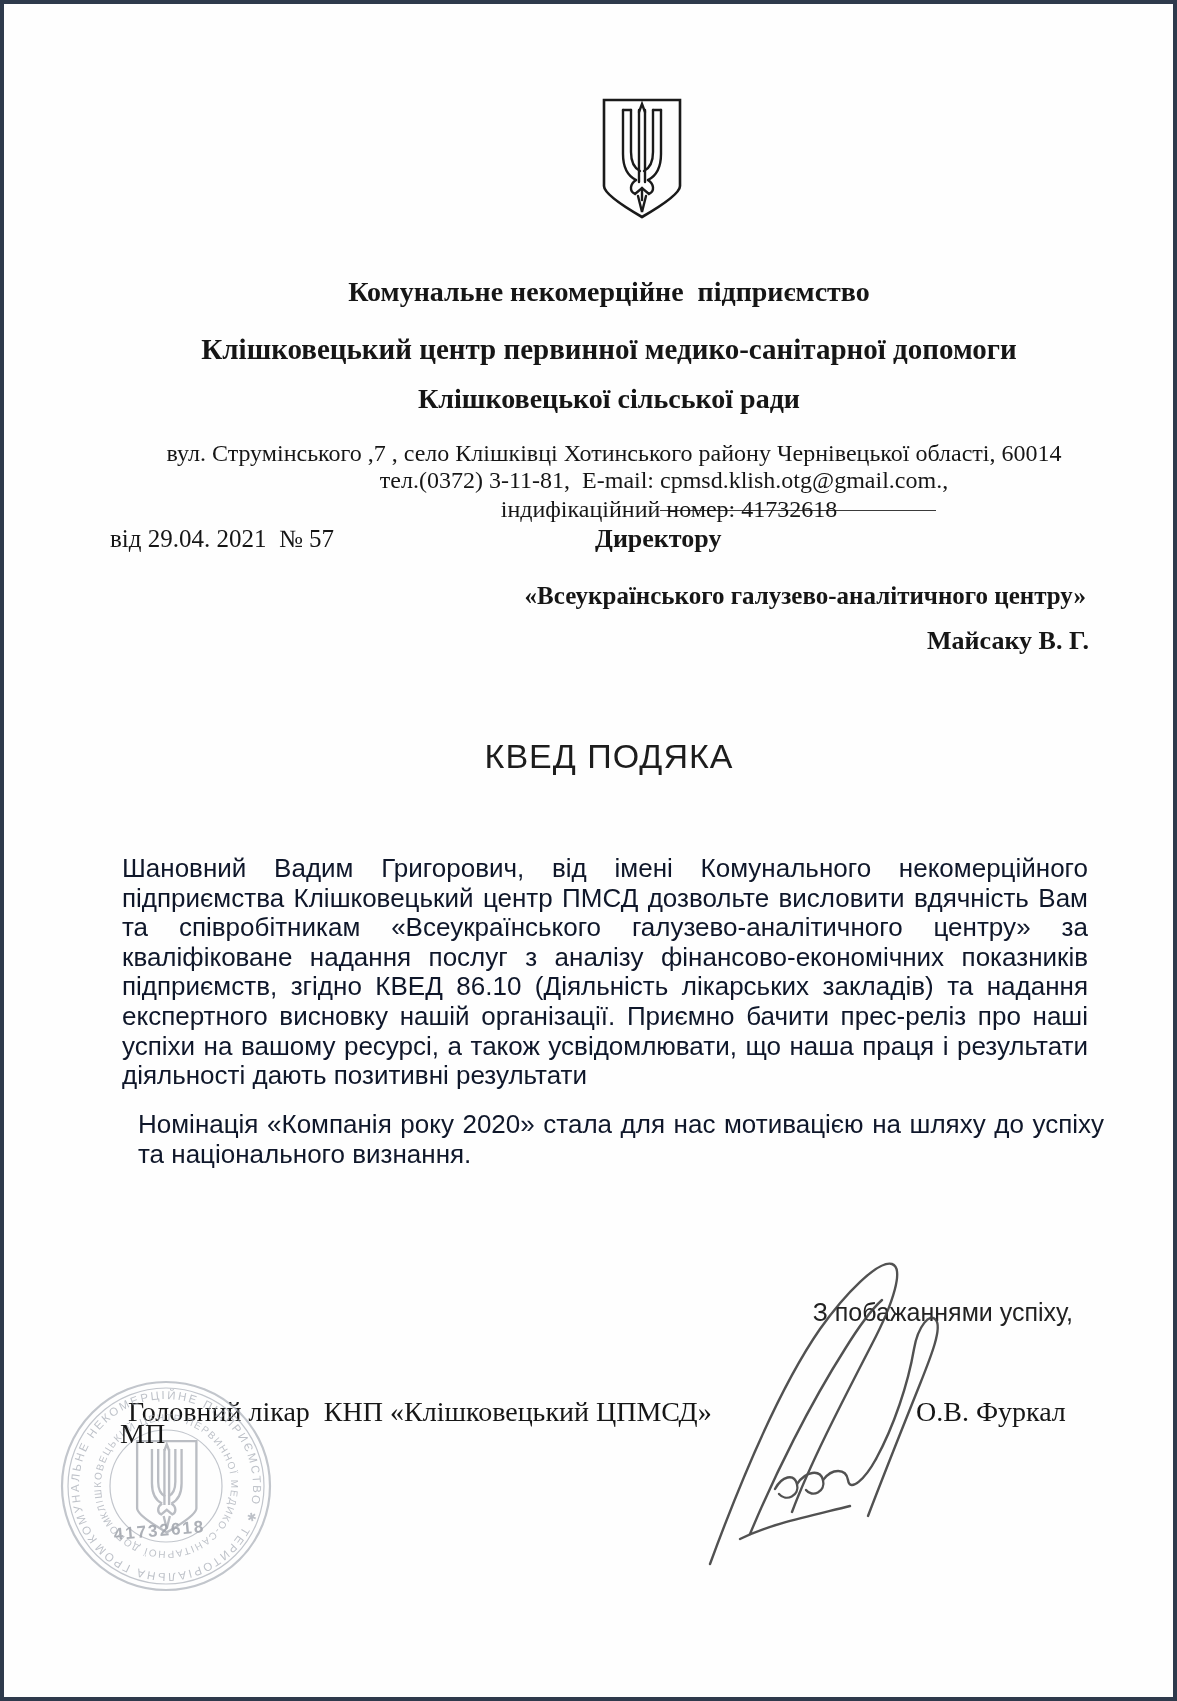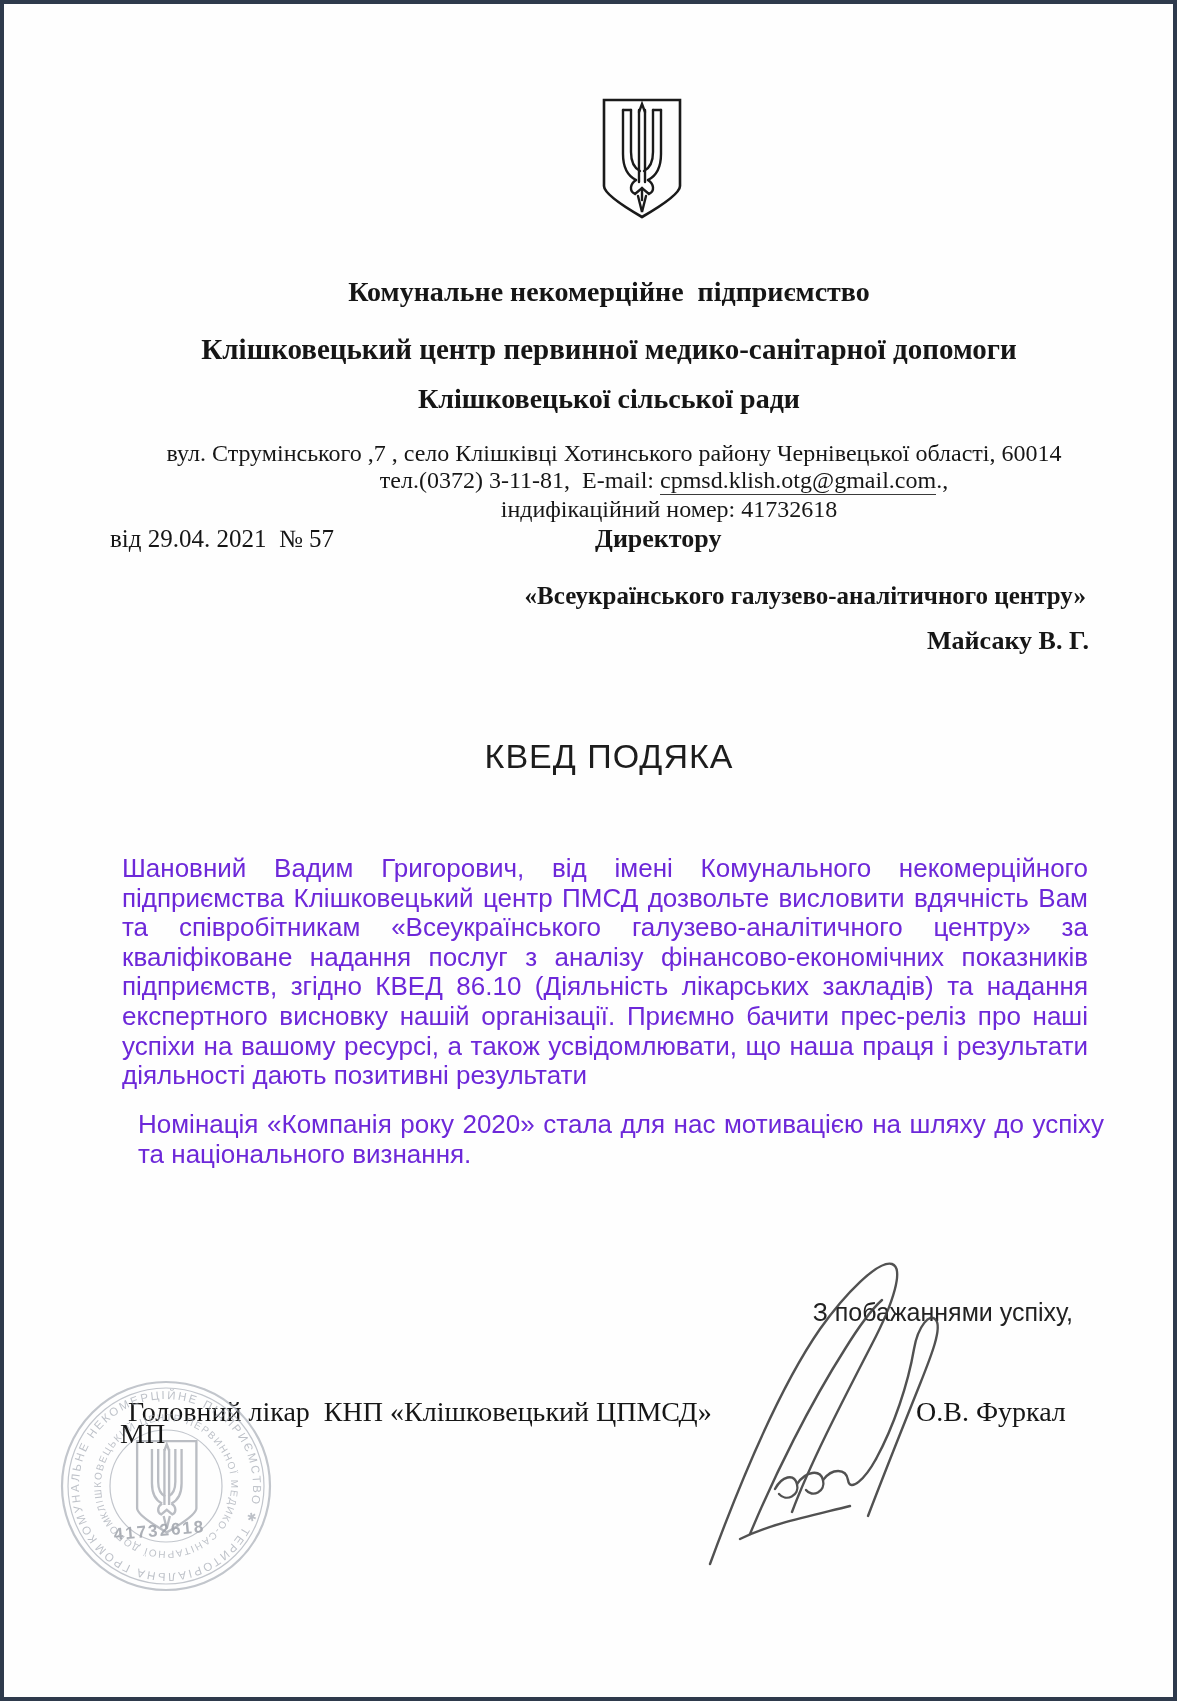--- a/index.html
+++ b/index.html
@@ -17,31 +17,31 @@
   .center{text-align:center;}
   .pre{white-space:pre-wrap;}
   .sans{font-family:"Liberation Sans", sans-serif;}
 
   .hdr-line1{left:50px;top:272px;width:1110px;font-size:28px;font-weight:bold;}
   .hdr-line2{left:50px;top:329px;width:1110px;font-size:29px;font-weight:bold;}
   .hdr-line3{left:50px;top:379px;width:1110px;font-size:28px;font-weight:bold;}
   .hdr-addr {left:55px;top:436px;width:1110px;font-size:24px;}
   .hdr-tel  {left:105px;top:463px;width:1110px;font-size:24px;}
   .hdr-id   {left:110px;top:492px;width:1110px;font-size:24px;}
-  .email-u{border-bottom:1.6px solid #3a3a3a;padding-bottom:1px;margin-top:22px;}
+  .email-u{border-bottom:1.6px solid #3a3a3a;padding-bottom:17px;margin-top:22px;}
 
   .ref-date{left:106px;top:521px;font-size:25px;}
   .ref-to  {left:591px;top:520px;font-size:26px;font-weight:bold;}
   .ref-org {right:87px;top:578px;font-size:25px;font-weight:bold;}
   .ref-name{right:84px;top:622px;font-size:26px;font-weight:bold;}
 
   .title{left:50px;top:733px;width:1110px;font-size:34px;letter-spacing:1px;color:#1d1d1d;}
 
   .body-text{left:118px;width:966px;font-size:26px;line-height:29.6px;
-             text-align:justify;color:#6d28d9;}
+             text-align:justify;color:#0f172a;}
   .para1{top:850px;}
   .para2{top:1106px;margin-left:16px;}
 
   .wishes{right:100px;top:1294px;font-size:25px;color:#222;margin-left:20px;}
   .signer-title{left:124px;top:1392px;font-size:28px;}
   .signer-name{left:912px;top:1392px;font-size:28px;}
   .mp{left:116px;top:1414px;font-size:28px;z-index:3;}
 
   .stamp{left:52px;top:1372px;z-index:1;opacity:.8;}
   .signature{left:676px;top:1248px;z-index:4;pointer-events:none;}

